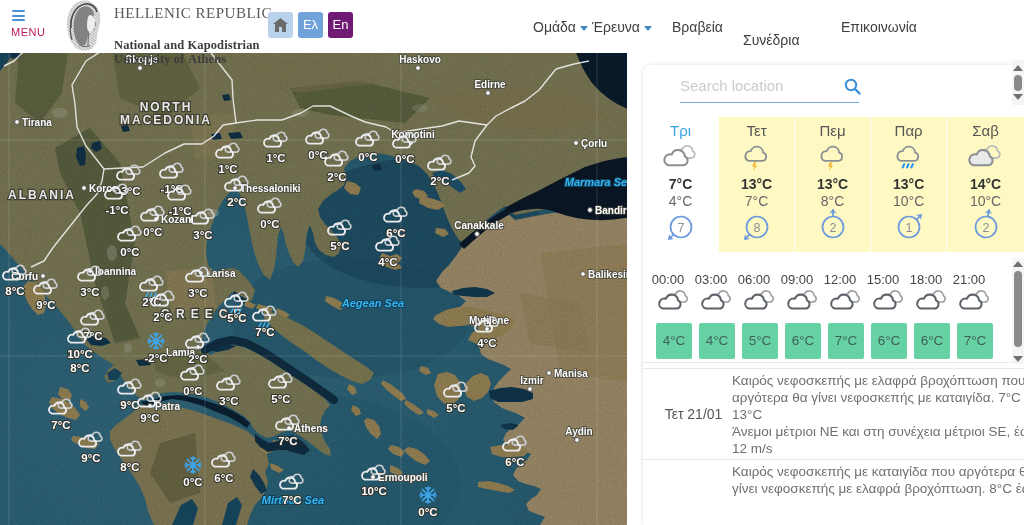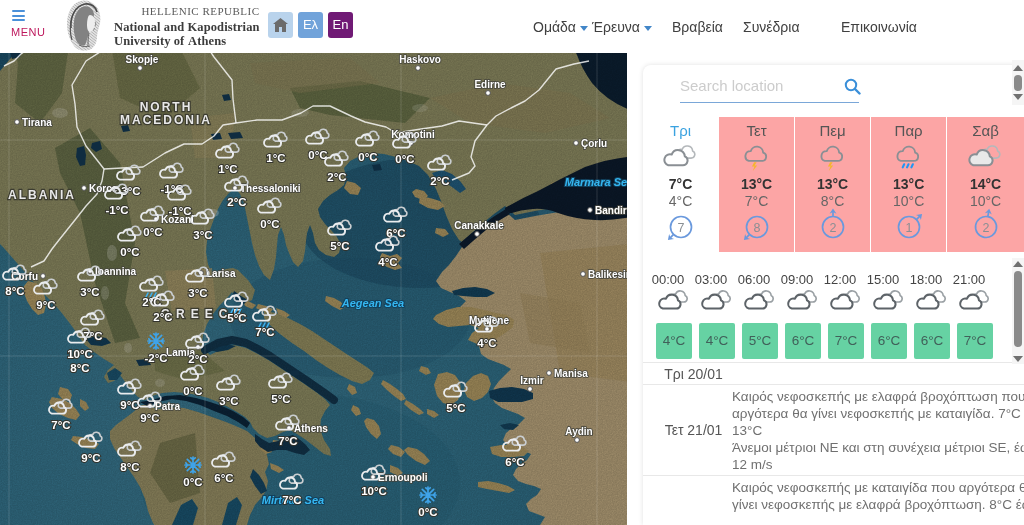--- a/index.html
+++ b/index.html
@@ -4,37 +4,37 @@
 * { margin:0; padding:0; box-sizing:border-box; }
 html,body { width:1024px; height:525px; overflow:hidden; background:#fff;
   font-family:"Liberation Sans", sans-serif; }
 .hdr { position:absolute; left:0; top:0; width:1024px; height:53px; background:#fff; z-index:5; }
 .menu { position:absolute; left:11px; top:10px; color:#be185d; }
 .menu .bars { width:13px; margin-left:1px; }
 .menu .bars div { height:2px; background:#4a90d9; margin-bottom:2.5px; border-radius:1px;}
 .menu .mtxt { font-size:11px; letter-spacing:.5px; margin-top:5px; }
 .logo { position:absolute; left:62px; top:0px; }
 .uni { position:absolute; left:114px; top:5px; font-family:"Liberation Serif", serif; color:#3c3c3c; }
-.uni .hr { font-size:11px; color:#5a5a5a; letter-spacing:.5px; margin-bottom:3px;text-align:right;}
+.uni .hr { font-size:15px; color:#5a5a5a; letter-spacing:.5px; margin-bottom:16px;}
 .uni .n1,.uni .n2 { font-size:12.5px; font-weight:bold; line-height:14px; letter-spacing:.1px;}
 .lang { position:absolute; top:12px; height:26px; width:25px; border-radius:3px; text-align:center; line-height:26px; color:#fff; font-size:13px; }
 .nav { position:absolute; top:19px; font-size:14px; color:#404040; }
 .nav span.car { display:inline-block; width:0; height:0; border-left:4.5px solid transparent; border-right:4.5px solid transparent; border-top:5px solid #4286c8; margin:0 0 1px 4px; }
 .map { position:absolute; left:0; top:53px; }
 .map text { font-family:"Liberation Sans", sans-serif; }
 .sea { fill:#35b6f0; font-size:11px; font-style:italic; text-anchor:middle; paint-order:stroke; stroke:#12405c; stroke-width:2px; font-weight:bold; }
 .ctry { fill:#e8e8e8; font-size:12px; font-weight:bold; letter-spacing:2px; text-anchor:middle; paint-order:stroke; stroke:#3c3c30; stroke-width:2.4px; }
 .city { fill:#fff; font-size:10px; paint-order:stroke; stroke:#44443c; stroke-width:1.6px; font-weight:bold; }
 .wtemp { fill:#fff; font-size:11.5px; font-weight:bold; text-anchor:middle; paint-order:stroke; stroke:#33332c; stroke-width:2px; }
 .panel { position:absolute; left:643px; top:65px; width:381px; height:460px; background:#fff; border-radius:8px 0 0 0; box-shadow:0 0 5px rgba(0,0,0,.12); }
 .search { position:absolute; left:37px; top:12px; width:180px; font-size:15px; color:#ccc; }
 .sline { position:absolute; left:37px; top:37px; width:179px; border-bottom:1.5px solid #7aa7d8; }
 .sicon { position:absolute; left:201px; top:13px; }
 .tabs { position:absolute; left:0; top:52px; width:381px; height:135px; display:flex; }
-.tab { position:relative; width:76.2px; background:#fca5a5; border-right:1px solid #fff; text-align:center; color:#555; }
+.tab { position:relative; width:76.2px; background:#fef9c3; border-right:1px solid #fff; text-align:center; color:#555; }
 .tab:last-child { border-right:none; width:77px; }
 .tab.sel { background:#fff; }
 .tab > div { position:absolute; left:0; right:0; }
 .dname { font-size:15px; top:5px; }
 .tab.sel .dname { color:#3aa2e0; }
 .dicon { top:28px; }
 .dicon svg { display:block; margin:0 auto; }
 .dhi { font-size:14px; font-weight:bold; color:#333; top:59px; }
 .dlo { font-size:14px; color:#666; top:76px; }
 .dwind { top:90px; }
@@ -376,21 +376,21 @@
       <div class="n2">University of  Athens</div>
     </div>
   <div class="lang" style="left:268px;background:#b9d3ec;"><svg width="15" height="14" viewBox="0 0 15 14" style="margin-top:6px">
         <path d="M7.5,0 L15,6 H13 V14 H9 V9 H6 V14 H2 V6 H0 Z" fill="#6b6b6b"></path>
       </svg></div>
   <div class="lang" style="left:298px;background:#71a3da;">Ελ</div>
   <div class="lang" style="left:328px;background:#701a75;">En</div>
   <div class="nav" style="left:533px;">Ομάδα<span class="car"></span></div>
   <div class="nav" style="left:592px;">Έρευνα<span class="car"></span></div>
   <div class="nav" style="left:672px;">Βραβεία</div>
-  <div class="nav" style="left:743px;">Συνέδρια</div>
+  <div class="nav" style="left:743px;margin-top:13px;">Συνέδρια</div>
   <div class="nav" style="left:794px;margin-left:47px;">Επικοινωνία</div>
 </div>
 <div class="panel">
   <div class="search">Search location</div>
   <div class="sline"></div>
   <div class="sicon"><svg width="17" height="17" viewBox="0 0 17 17">
         <circle cx="7" cy="7" r="5.2" fill="none" stroke="#3a8fd9" stroke-width="2"></circle>
         <line x1="11" y1="11" x2="15.5" y2="15.5" stroke="#3a8fd9" stroke-width="2.4" stroke-linecap="round"></line>
       </svg></div>
   <div class="tabs">
@@ -581,21 +581,20 @@
           <svg width="33" height="22" viewBox="0 0 34 22">
 <path d="M5,18.8 h13.8 a4.4,4.4 0 0 0 1.8,-8.4 a6.4,6.4 0 0 0 -12.4,-1.7 a5.1,5.1 0 0 0 -3.2,10.1 z" transform="translate(11.5,-3) scale(0.8)" fill="none" stroke="#9aa0a4" stroke-width="2.1" stroke-linejoin="round"></path>
 <path d="M5,18.8 h13.8 a4.4,4.4 0 0 0 1.8,-8.4 a6.4,6.4 0 0 0 -12.4,-1.7 a5.1,5.1 0 0 0 -3.2,10.1 z" fill="#fff" stroke="#5d6368" stroke-width="2.1" stroke-linejoin="round"></path>
           </svg>
         </div>
         <div class="hbox">7°C</div>
       </div>
     </div>
   <div class="frows">
       <div class="frow">
-        <div class="fdate">Τρι 20/01</div>
       </div>
 <div class="frow">
         <div class="fdate">Τετ 21/01</div>
         <div class="ftext">
           <div>Καιρός νεφοσκεπής με ελαφρά βροχόπτωση που</div>
           <div>αργότερα θα γίνει νεφοσκεπής με καταιγίδα. 7°C έως</div>
           <div>13°C</div>
           <div>Άνεμοι μέτριοι ΝΕ και στη συνέχεια μέτριοι SE, έως</div>
           <div>12 m/s</div>
         </div>

